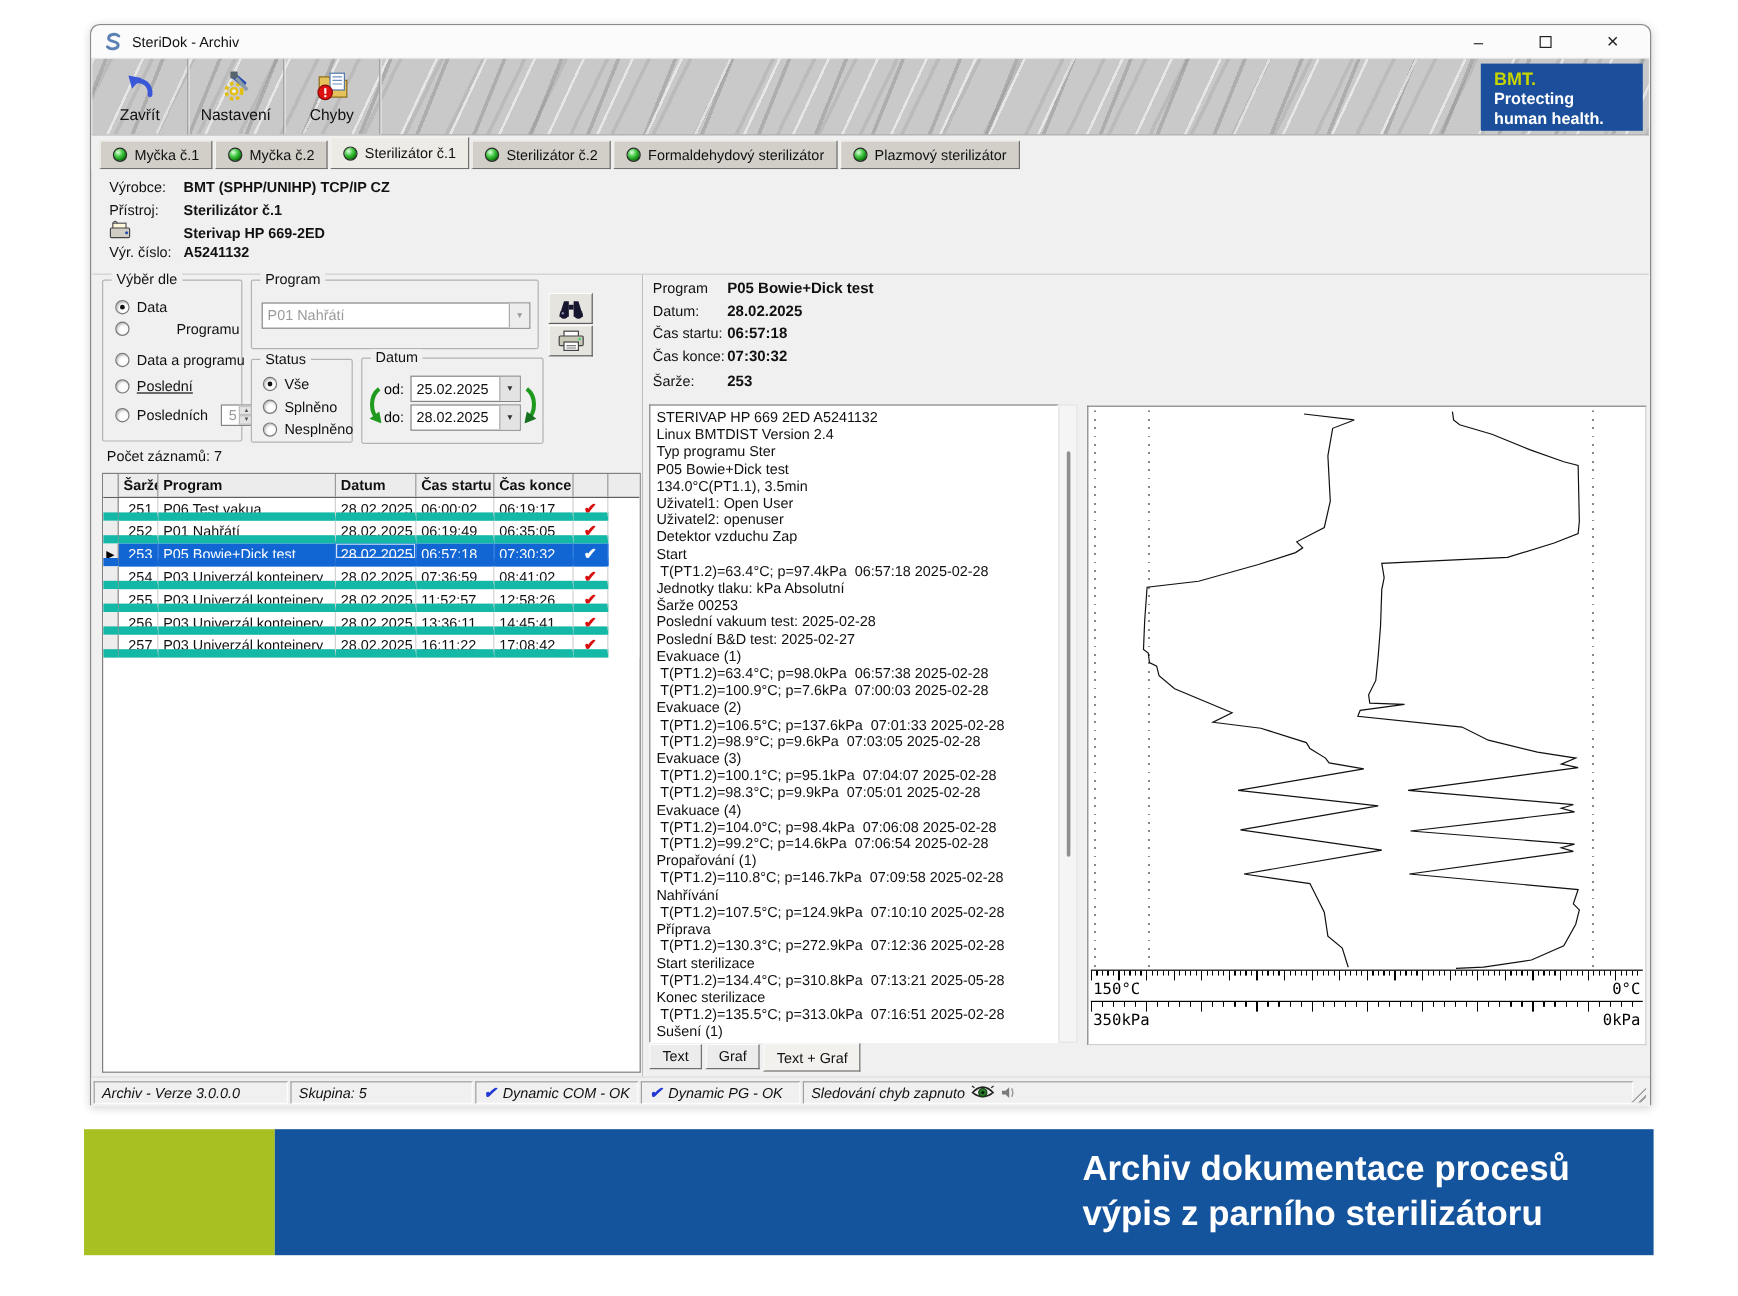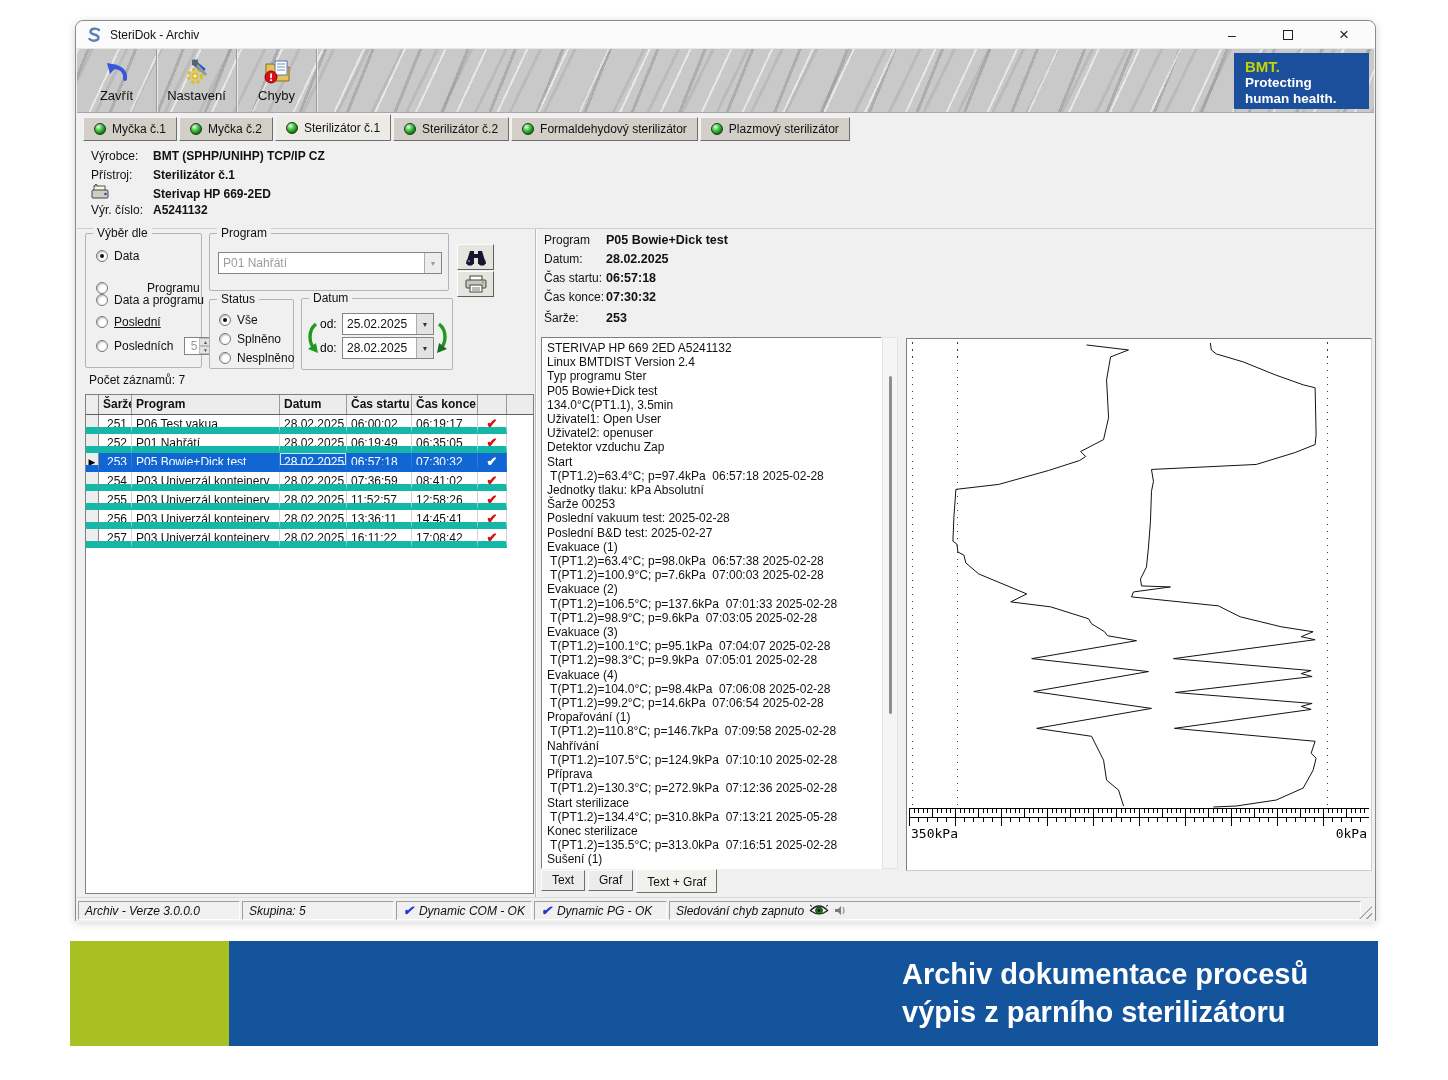--- a/index.html
+++ b/index.html
@@ -271,21 +271,21 @@
       </div>
     </div>
 
     <div class="group" style="left:9px; top:212px; width:117px; height:135px;">
       <span class="gtitle">Výběr dle</span>
     </div>
     <div class="radio-row" style="left:20px; top:228px;">
       <span class="rdo on"></span>
       <span>Data</span>
     </div>
-    <div class="radio-row" style="left:20px; top:260px;gap:39px;">
+    <div class="radio-row" style="left:20px; top:246px;gap:39px;">
       <span class="rdo"></span>
       <span>Programu</span>
     </div>
     <div class="radio-row" style="left:20px; top:272px;">
       <span class="rdo"></span>
       <span>Data a programu</span>
     </div>
     <div class="radio-row" style="left:20px; top:294px;text-decoration:underline;">
       <span class="rdo"></span>
       <span>Poslední</span>
@@ -520,20 +520,24 @@
       <div class="plot">
         <div class="vdots" style="left:3px;"></div>
         <div class="vdots" style="left:48px;"></div>
         <div class="vdots" style="left:418px;"></div>
         <svg viewBox="0 0 461 470" preserveAspectRatio="none">
           <polyline id="temp-curve" points="178,5 220,10 202,17 198,40 200,78 195,100 172,112 177,117 171,121 140,131 90,145 47,150 45,178 44,202 48,205 49,213 55,216 57,224 70,235 118,255 102,263 142,268 180,280 183,285 196,293 199,297 228,302 123,320 240,333 125,353 243,370 128,390 183,398 195,422 198,442 210,452 215,468" fill="none" stroke="#111" stroke-width="1"></polyline>
           <polyline id="press-curve" points="302,3 303,10 308,14 335,22 367,35 395,45 407,48 408,95 407,105 387,113 348,125 243,130 245,142 243,152 242,182 240,208 238,228 232,240 233,247 262,248 225,253 223,258 310,267 332,278 373,288 405,293 393,298 407,301 265,320 403,332 393,335 404,338 267,354 404,365 393,368 403,371 266,390 407,403 403,415 408,420 405,432 395,450 368,462 328,468 305,469" fill="none" stroke="#111" stroke-width="1"></polyline>
         </svg>
       </div>
       <div class="ruler ruler-t"></div>
+      <div class="rlabels">
+        <span>150°C</span>
+        <span>0°C</span>
+      </div>
       <div class="ruler ruler-p"></div>
       <div class="rlabels">
         <span>350kPa</span>
         <span>0kPa</span>
       </div>
     </div>
 
     <div class="vtabs">
       <div class="vtab">Text</div>
       <div class="vtab">Graf</div>

